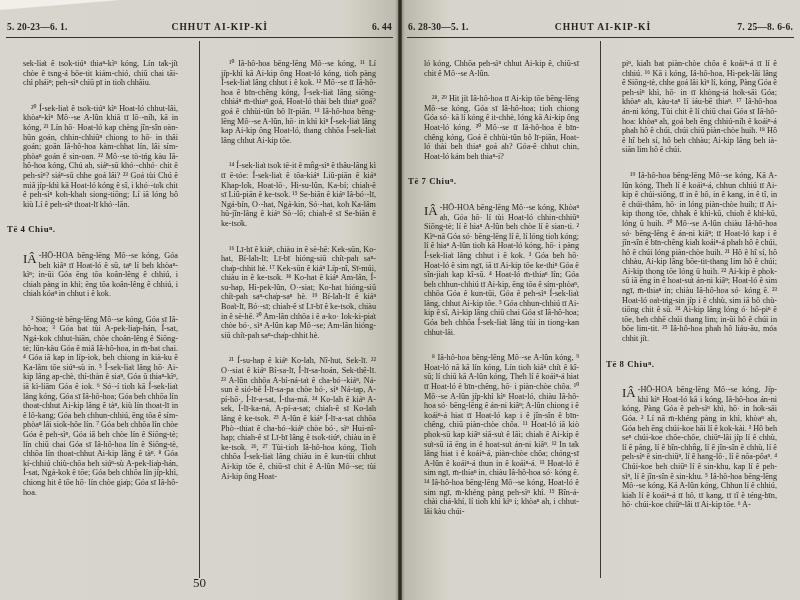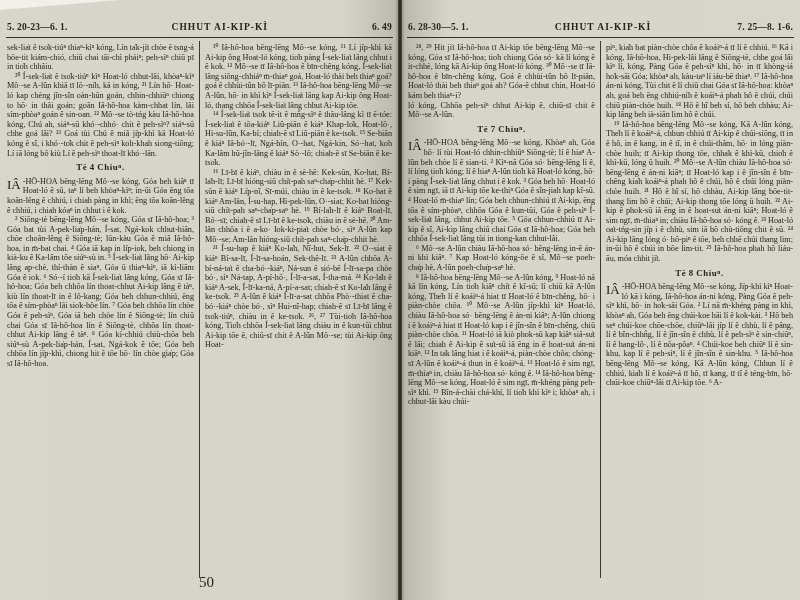--- a/index.html
+++ b/index.html
@@ -51,45 +51,45 @@
     font-size:8.2px;line-height:9.6px;color:#221f19;
     text-align:justify;
     word-spacing:-.2px;
   }
   .col1{left:7px;}
   .col2{left:205px;}
   .col-rule{
     position:absolute;top:41px;bottom:22px;left:199px;width:1px;
     background:#3a372f;
   }
-  .para{margin:0;text-indent:8px;}
+  .para{margin:16px;text-indent:8px;}
   .para.cont{text-indent:0;}
   .chap-heading{
-    text-align:center;font-weight:bold;font-size:8.8px;
+    text-align:left;font-weight:bold;font-size:8.8px;
     margin:5px 0 4px 0;letter-spacing:.6px;text-indent:0;
   }
   .initial{
     float:left;font-size:13px;line-height:16px;
     padding:0 2px 0 0;font-weight:normal;color:#1d1b16;
   }
   .page-number{
-    position:absolute;bottom:9px;left:7px;width:100%;
-    text-align:center;font-size:15px;color:#26231d;
+    position:absolute;bottom:9px;left:0;width:100%;
+    text-align:center;font-size:13px;color:#26231d;
   }
 </style>
 </head>
 <body>
 
 <div class="spread">
 
   <div class="page left">
     <div class="header">
       <span class="h-left">5. 20-23—6. 1.</span>
       <span class="h-center">CHHUT AI-KIP-KÌ</span>
-      <span class="h-right">6. 49</span>
+      <span class="h-right">6. 44</span>
     </div>
     <div class="header-rule"></div>
     <div class="col col1">
         <p class="para cont">sek-lia̍t ê tso̍k-tiúⁿ thiaⁿ-kìⁿ kóng, Lín ta̍k-ji̍t chòe ê tsng-á bōe-tit kiám-chió, chiū chai tāi-chì pháiⁿ; peh-sìⁿ chiū pī in tio̍h chhâiu.</p>
         <p class="para">²⁰ Í-sek-lia̍t ê tso̍k-tiúⁿ kìⁿ Hoat-ló chhut-lâi, khòaⁿ-kìⁿ Mô·-se A-lûn khiā tī lō·-ni̍h, kā in kóng, ²¹ Lín hō· Hoat-ló kap chèng jîn-sîn oàn-hūn goán, chhin-chhiūⁿ chiong to hō· in thâi goán; goān Iâ-hô-hoa kàm-chhat lín, lâi sím-phòaⁿ goán ê sin-oan. ²² Mô·-se tò-tńg kàu Iâ-hô-hoa kóng, Chú ah, siáⁿ-sū khó·-chhó· chit ê peh-sìⁿ? siáⁿ-sū chhe goá lâi? ²³ Goá tùi Chú ê miâ ji̍p-khì kā Hoat-ló kóng ê sî, i khó·-to̍k chit ê peh-sìⁿ koh-khah siong-tiōng; Lí iā lóng bô kiù Lí ê peh-sìⁿ thoat-lī khó·-lān.</p>
         <div class="chap-heading">Tē 4 Chiuⁿ.</div>
         <p class="para cont"><span class="initial">IÂ</span>-HŌ-HOA bēng-lēng Mô·-se kóng, Góa beh kiâⁿ tī Hoat-ló ê sū, taⁿ lí beh khòaⁿ-kìⁿ; in-ūi Góa ēng tōa koân-lêng ê chhiú, i chiah pàng in khì; ēng tōa koân-lêng ê chhiú, i chiah kóaⁿ in chhut i ê kok.</p>
         <p class="para">² Siōng-tè bēng-lēng Mô·-se kóng, Góa sī Iâ-hô-hoa; ³ Góa bat tùi A-pek-lia̍p-hán, Í-sat, Ngá-kok chhut-hiān, chòe choân-lêng ê Siōng-tè; lūn-kàu Góa ê miâ Iâ-hô-hoa, in m̄-bat chai. ⁴ Góa iā kap in li̍p-iok, beh chiong in kià-ku ê Ka-lâm tōe siúⁿ-sù in. ⁵ Í-sek-lia̍t lâng hō· Ai-kip lâng ap-chè, thí-thàn ê siaⁿ, Góa ū thiaⁿ-kìⁿ, iā kì-liām Góa ê iok. ⁶ Só·-í tio̍h kā Í-sek-lia̍t lâng kóng, Góa sī Iâ-hô-hoa; Góa beh chhōa lín thoat-chhut Ai-kip lâng ê tàⁿ, kiù lín thoat-lī in ê lô-kang; Góa beh chhun-chhiú, ēng tōa ê sím-phòaⁿ lâi sio̍k-hôe lín. ⁷ Góa beh chhōa lín chòe Góa ê peh-sìⁿ, Góa iā beh chòe lín ê Siōng-tè; lín chiū chai Góa sī Iâ-hô-hoa lín ê Siōng-tè, chhōa lín thoat-chhut Ai-kip lâng ê tàⁿ. ⁸ Góa kí-chhiú chiù-chōa beh siúⁿ-sù A-pek-lia̍p-hán, Í-sat, Ngá-kok ê tōe; Góa beh chhōa lín ji̍p-khì, chiong hit ê tōe hō· lín chòe gia̍p; Góa sī Iâ-hô-hoa.</p>
       </div>
     <div class="col-rule"></div>
@@ -99,29 +99,28 @@
         <p class="para">¹⁶ Lī-bī ê kiáⁿ, chiàu in ê sè-hē: Kek-sūn, Ko-hat, Bí-la̍h-lī; Lī-bī hióng-siū chi̍t-pah saⁿ-cha̍p-chhit hè. ¹⁷ Kek-sūn ê kiáⁿ Li̍p-nî, Sī-múi, chiàu in ê ke-tso̍k. ¹⁸ Ko-hat ê kiáⁿ Am-lân, Í-su-hap, Hi-pek-lûn, O·-siat; Ko-hat hióng-siū chi̍t-pah saⁿ-cha̍p-saⁿ hè. ¹⁹ Bí-la̍h-lī ê kiáⁿ Boa̍t-lī, Bó·-sī; chiah-ê sī Lī-bī ê ke-tso̍k, chiàu in ê sè-hē. ²⁰ Am-lân chhōa i ê a-ko· Iok-ki-pia̍t chòe bó·, sìⁿ A-lûn kap Mô·-se; Am-lân hióng-siū chi̍t-pah saⁿ-cha̍p-chhit hè.</p>
         <p class="para">²¹ Í-su-hap ê kiáⁿ Ko-la̍h, Nî-hut, Sek-lī. ²² O·-siat ê kiáⁿ Bí-sa-lī, Í-lī-sa-hoán, Sek-thê-lī. ²³ A-lûn chhōa A-bí-ná-ta̍t ê cha-bó·-kiáⁿ, Ná-sun ê sió-bē Í-lī-sa-pa chòe bó·, sìⁿ Ná-tap, A-pí-hō·, Í-lī-a-sat, Í-tha-má. ²⁴ Ko-la̍h ê kiáⁿ A-sek, Í-lī-ka-ná, A-pí-a-sat; chiah-ê sī Ko-la̍h lâng ê ke-tso̍k. ²⁵ A-lûn ê kiáⁿ Í-lī-a-sat chhōa Phò·-thiat ê cha-bó·-kiáⁿ chòe bó·, sìⁿ Hui-nî-hap; chiah-ê sī Lī-bī lâng ê tso̍k-tiúⁿ, chiàu in ê ke-tso̍k. ²⁶, ²⁷ Tùi-tio̍h Iâ-hô-hoa kóng, Tio̍h chhōa Í-sek-lia̍t lâng chiàu in ê kun-tūi chhut Ai-kip tōe ê, chiū-sī chit ê A-lûn Mô·-se; tùi Ai-kip ông Hoat-</p>
       </div>
     <div class="page-number">50</div>
   </div>
 
   <div class="page right">
     <div class="header">
       <span class="h-left">6. 28-30—5. 1.</span>
       <span class="h-center">CHHUT AI-KIP-KÌ</span>
-      <span class="h-right">7. 25—8. 1-6.</span>
+      <span class="h-right">7. 25—8. 6-6.</span>
     </div>
     <div class="header-rule"></div>
     <div class="col col1">
+        <p class="para cont">ló kóng, Chhōa peh-sìⁿ chhut Ai-kip ê, chiū-sī chit ê Mô·-se A-lûn.</p>
         <p class="para">²⁸, ²⁹ Hit ji̍t Iâ-hô-hoa tī Ai-kip tōe bēng-lēng Mô·-se kóng, Góa sī Iâ-hô-hoa; tio̍h chiong Góa só· kā lí kóng ê it-chhè, lóng kā Ai-kip ông Hoat-ló kóng. ³⁰ Mô·-se tī Iâ-hô-hoa ê bīn-chêng kóng, Goá ê chhùi-tûn bô lī-piān, Hoat-ló thài beh thiaⁿ goá ah? Góa-ê chhut chin, Hoat-ló kám beh thiaⁿ-i?</p>
-        <p class="para cont">ló kóng, Chhōa peh-sìⁿ chhut Ai-kip ê, chiū-sī chit ê Mô·-se A-lûn.</p>
         <div class="chap-heading">Tē 7 Chiuⁿ.</div>
         <p class="para cont"><span class="initial">IÂ</span>-HŌ-HOA bēng-lēng Mô·-se kóng, Khòaⁿ ah, Góa hō· lí tùi Hoat-ló chhin-chhiūⁿ Siōng-tè; lí ê hiaⁿ A-lûn beh chòe lí ê sian-ti. ² Kìⁿ-nā Góa só· bēng-lēng lí ê, lí lóng tio̍h kóng; lí ê hiaⁿ A-lûn tio̍h kā Hoat-ló kóng, hō· i pàng Í-sek-lia̍t lâng chhut i ê kok. ³ Góa beh hō· Hoat-ló ê sim ngī, iā tī Ai-kip tōe ke-thiⁿ Góa ê sîn-jiah kap kî-sū. ⁴ Hoat-ló m̄-thiaⁿ lín; Góa beh chhun-chhiú tī Ai-kip, ēng tōa ê sím-phòaⁿ, chhōa Góa ê kun-tūi, Góa ê peh-sìⁿ Í-sek-lia̍t lâng, chhut Ai-kip tōe. ⁵ Góa chhun-chhiú tī Ai-kip ê sî, Ai-kip lâng chiū chai Góa sī Iâ-hô-hoa; Góa beh chhōa Í-sek-lia̍t lâng tùi in tiong-kan chhut-lâi.</p>
-        <p class="para">⁶ Mô·-se A-lûn chiàu Iâ-hô-hoa só· bēng-lēng in-ê án-ni khì kiâⁿ. ⁷ Kap Hoat-ló kóng-ōe ê sî, Mô·-se poeh-cha̍p hè, A-lûn poeh-cha̍p-saⁿ hè.</p>
         <p class="para">⁸ Iâ-hô-hoa bēng-lēng Mô·-se A-lûn kóng, ⁹ Hoat-ló nā kā lín kóng, Lín tio̍h kiâⁿ chi̍t ê kî-sū; lí chiū kā A-lûn kóng, The̍h lí ê koáiⁿ-á hiat tī Hoat-ló ê bīn-chêng, hō· i piàn-chòe chôa. ¹⁰ Mô·-se A-lûn ji̍p-khì kìⁿ Hoat-ló, chiàu Iâ-hô-hoa só· bēng-lēng ê án-ni kiâⁿ; A-lûn chiong i ê koáiⁿ-á hiat tī Hoat-ló kap i ê jîn-sîn ê bīn-chêng, chiū piàn-chòe chôa. ¹¹ Hoat-ló iā kiò phok-sū kap kiâⁿ siâ-su̍t ê lâi; chiah ê Ai-kip ê su̍t-sū iā ēng in ê hoat-su̍t án-ni kiâⁿ. ¹² In ta̍k lâng hiat i ê koáiⁿ-á, piàn-chòe chôa; chóng-sī A-lûn ê koáiⁿ-á thun in ê koáiⁿ-á. ¹³ Hoat-ló ê sim ngī, m̄-thiaⁿ in, chiàu Iâ-hô-hoa só· kóng ê. ¹⁴ Iâ-hô-hoa bēng-lēng Mô·-se kóng, Hoat-ló ê sim ngī, m̄-khéng pàng peh-sìⁿ khì. ¹⁵ Bîn-á-chài chá-khí, lí tio̍h khì kìⁿ i; khòaⁿ ah, i chhut-lâi kàu chúi-</p>
       </div>
     <div class="col-rule"></div>
     <div class="col col2">
         <p class="para cont">piⁿ, kia̍h bat piàn-chòe chôa ê koáiⁿ-á tī lí ê chhiú. ¹⁶ Kā i kóng, Iâ-hô-hoa, Hi-pek-lâi lâng ê Siōng-tè, chhe goá lâi kìⁿ lí, kóng, Pàng Góa ê peh-sìⁿ khì, hō· in tī khòng-iá ho̍k-sāi Góa; khòaⁿ ah, kàu-taⁿ lí iáu-bē thiaⁿ. ¹⁷ Iâ-hô-hoa án-ni kóng, Tùi chit ê lí chiū chai Góa sī Iâ-hô-hoa: khòaⁿ ah, goá beh ēng chhiú-ni̍h ê koáiⁿ-á phah hô ê chúi, chúi chiū piàn-chòe huih. ¹⁸ Hô ê hî beh sí, hô beh chhàu; Ai-kip lâng beh ià-siān lim hô ê chúi.</p>
         <p class="para">¹⁹ Iâ-hô-hoa bēng-lēng Mô·-se kóng, Kā A-lûn kóng, The̍h lí ê koáiⁿ-á, chhun chhiú tī Ai-kip ê chúi-siōng, tī in ê hô, in ê kang, in ê tî, in ê chúi-thâm, hō· in lóng piàn-chòe huih; tī Ai-kip thong tōe, chha̍k ê khì-kū, chio̍h ê khì-kū, lóng ū huih. ²⁰ Mô·-se A-lûn chiàu Iâ-hô-hoa só· bēng-lēng ê án-ni kiâⁿ; tī Hoat-ló kap i ê jîn-sîn ê bīn-chêng kia̍h koáiⁿ-á phah hô ê chúi, hô ê chúi lóng piàn-chòe huih. ²¹ Hô ê hî sí, hô chhàu, Ai-kip lâng bōe-tit-thang lim hô ê chúi; Ai-kip thong tōe lóng ū huih. ²² Ai-kip ê phok-sū iā ēng in ê hoat-su̍t án-ni kiâⁿ; Hoat-ló ê sim ngī, m̄-thiaⁿ in; chiàu Iâ-hô-hoa só· kóng ê. ²³ Hoat-ló oa̍t-tńg-sin ji̍p i ê chhù, sim iā bô chù-tiōng chit ê sū. ²⁴ Ai-kip lâng lóng ó· hô-piⁿ ê tōe, beh chhē chúi thang lim; in-ūi hô ê chúi in bōe lim-tit. ²⁵ Iâ-hô-hoa phah hô liáu-āu, móa chhit ji̍t.</p>
         <div class="chap-heading">Tē 8 Chiuⁿ.</div>
         <p class="para cont"><span class="initial">IÂ</span>-HŌ-HOA bēng-lēng Mô·-se kóng, Ji̍p-khì kìⁿ Hoat-ló kā i kóng, Iâ-hô-hoa án-ni kóng, Pàng Góa ê peh-sìⁿ khì, hō· in ho̍k-sāi Góa. ² Lí nā m̄-khéng pàng in khì, khòaⁿ ah, Góa beh ēng chúi-koe hāi lí ê kok-kài. ³ Hô beh seⁿ chúi-koe chōe-chōe, chiūⁿ-lâi ji̍p lí ê chhù, lí ê pâng, lí ê bîn-chhn̂g, lí ê jîn-sîn ê chhù, lí ê peh-sìⁿ ê sin-chiūⁿ, lí ê hang-lô·, lí ê nōa-pôaⁿ. ⁴ Chúi-koe beh chiūⁿ lí ê sin-khu, kap lí ê peh-sìⁿ, lí ê jîn-sîn ê sin-khu. ⁵ Iâ-hô-hoa bēng-lēng Mô·-se kóng, Kā A-lûn kóng, Chhun lí ê chhiú, kia̍h lí ê koáiⁿ-á tī hô, tī kang, tī tî ê téng-bīn, hō· chúi-koe chiūⁿ-lâi tī Ai-kip tōe. ⁶ A-</p>
       </div>
   </div>

